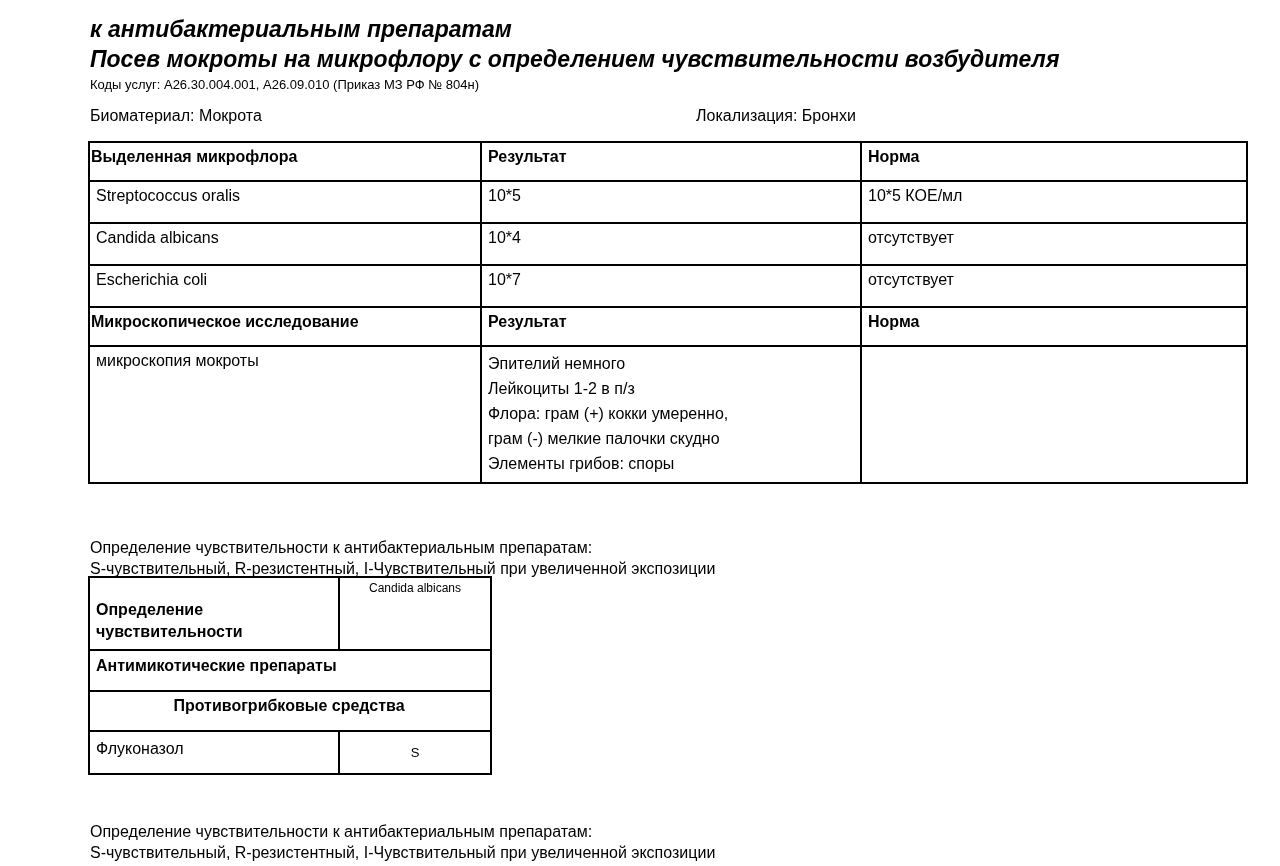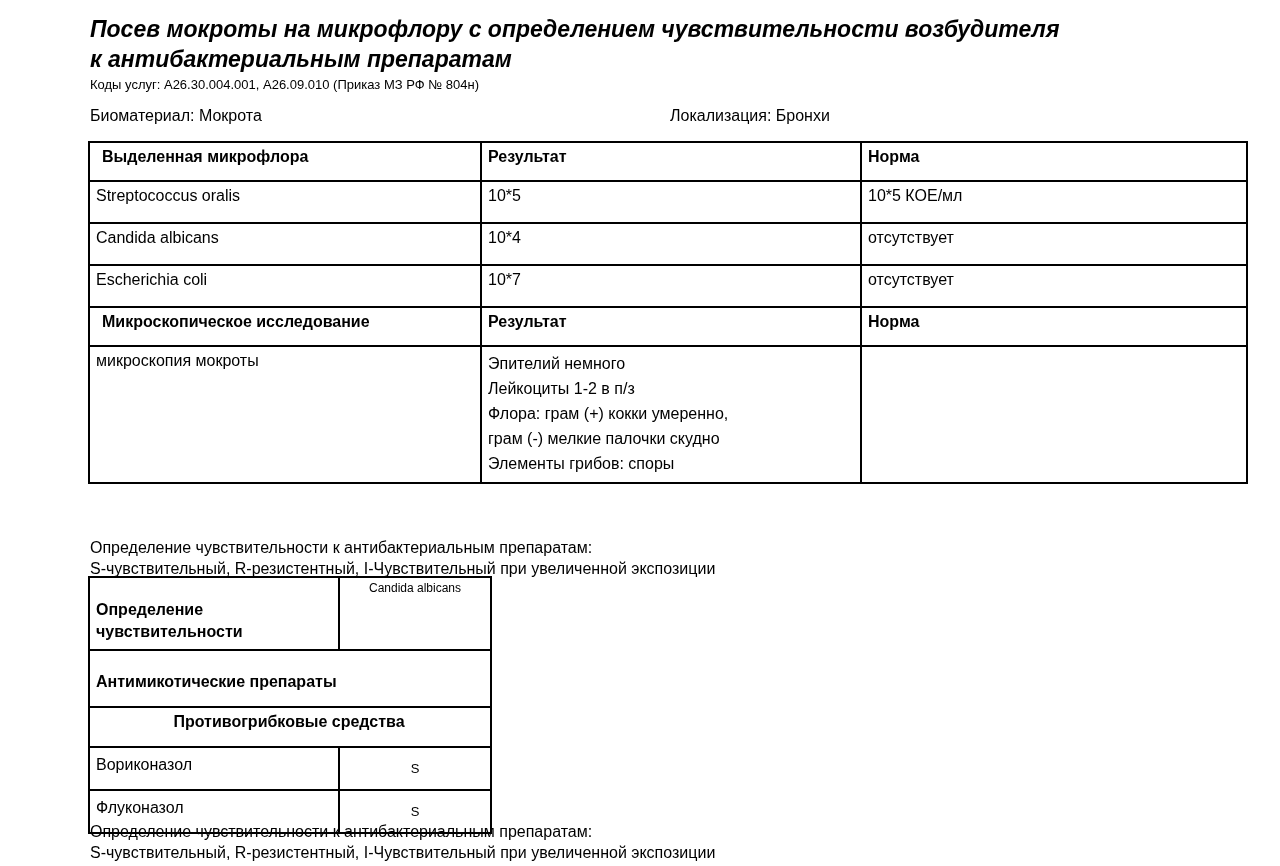--- a/index.html
+++ b/index.html
@@ -35,21 +35,21 @@
   }
   .meta-row {
     position: absolute;
     left: 0;
     top: 106px;
     width: 1280px;
     font-size: 16px;
     line-height: 20px;
   }
   .meta-bio { position: absolute; left: 90px; white-space: nowrap; }
-  .meta-loc { position: absolute; left: 670px; white-space: nowrap; }
+  .meta-loc { position: absolute; left: 696px; white-space: nowrap; }
 
   table { border-collapse: collapse; table-layout: fixed; }
   td, th {
     border: 2px solid #000000;
     vertical-align: top;
     font-size: 16px;
     line-height: 20px;
     padding: 4px 8px 6px 6px;
     text-align: left;
     overflow: hidden;
@@ -58,21 +58,21 @@
 
   .main-table {
     position: absolute;
     left: 88px;
     top: 141px;
     width: 1158px;
   }
   .main-table col.c1 { width: 392px; }
   .main-table col.c2 { width: 380px; }
   .main-table col.c3 { width: 386px; }
-  .main-table th.first { padding-left: 12px; }
+  .main-table th.first { padding-left: 1px; }
   .main-table tr.hdr  td, .main-table tr.hdr th { height: 27px; }
   .main-table tr.data td { height: 30px; margin-left: 42px; }
   .micro-result div { line-height: 25px; }
   .micro-row td { height: 121px; }
 
   .note {
     position: absolute;
     left: 90px;
     font-size: 16px;
     line-height: 21px;
@@ -98,41 +98,41 @@
   }
   .sens-table td.pathogen {
     font-size: 12px;
     line-height: 15px;
     text-align: center;
     padding: 3px 2px;
     font-weight: normal;
   }
   .sens-table th.group {
     height: 28px;
-    padding-top: 21px;
+    padding-top: 5px;
   }
   .sens-table th.subgroup {
     height: 28px;
     text-align: center;
   }
   .sens-table td.drug { height: 28px; padding-top: 7px; }
   .sens-table td.result {
     height: 28px;
     text-align: center;
     vertical-align: middle;
     font-size: 13px;
     padding: 0;
   }
 </style>
 </head>
 <body>
 
 <div class="doc-title">
+  <div>к антибактериальным препаратам</div>
   <div>Посев мокроты на микрофлору с определением чувствительности возбудителя</div>
-  <div>к антибактериальным препаратам</div>
 </div>
 
 <div class="service-codes">Коды услуг: А26.30.004.001, А26.09.010 (Приказ МЗ РФ № 804н)</div>
 
 <div class="meta-row">
   <span class="meta-bio">Биоматериал: Мокрота</span>
   <span class="meta-loc">Локализация: Бронхи</span>
 </div>
 
 <table class="main-table">
@@ -196,24 +196,20 @@
     <th class="sens-hdr">Определение чувствительности</th>
     <td class="pathogen">Candida albicans</td>
   </tr>
   <tr>
     <th class="group" colspan="2">Антимикотические препараты</th>
   </tr>
   <tr>
     <th class="subgroup" colspan="2">Противогрибковые средства</th>
   </tr>
   <tr>
-    <td class="drug">Вориконазол</td>
-    <td class="result">S</td>
-  </tr>
-  <tr>
     <td class="drug">Флуконазол</td>
     <td class="result">S</td>
   </tr>
 </tbody>
   </table>
 
 <div class="note note-bottom">
   <div>Определение чувствительности к антибактериальным препаратам:</div>
   <div>S-чувствительный, R-резистентный, I-Чувствительный при увеличенной экспозиции</div>
 </div>

